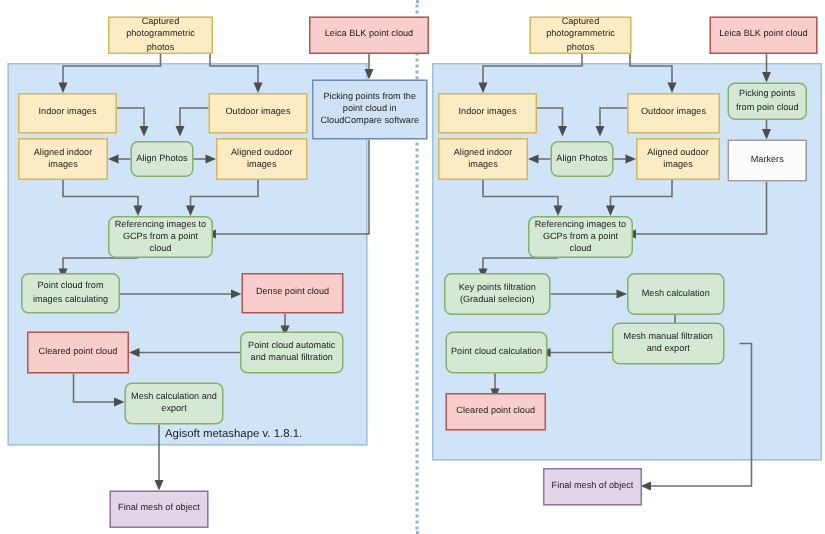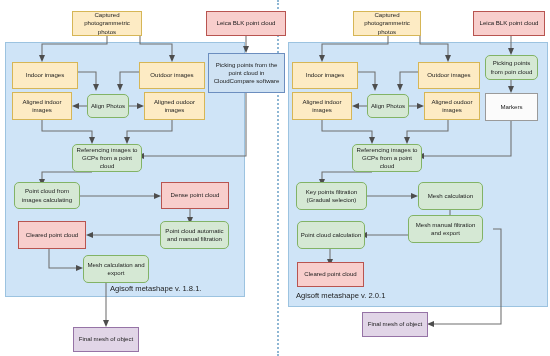--- a/index.html
+++ b/index.html
@@ -197,17 +197,16 @@
   <div class="node green" style="left:296px;top:182px;width:71px;height:28px;">Key points filtration (Gradual selecion)</div>
 
   <div class="node green" style="left:418px;top:182px;width:65px;height:28px;">Mesh calculation</div>
 
   <div class="node green" style="left:297px;top:221px;width:68px;height:28px;">Point cloud calculation</div>
 
   <div class="node green" style="left:408px;top:215px;width:75px;height:28px;">Mesh manual filtration and export</div>
 
   <div class="node red" style="left:297px;top:262px;width:67px;height:25px;">Cleared point cloud</div>
 
-  <div class="plabel" style="left:296px;top:291px;">Agisoft metashape v. 2.0.1</div>
 
   <div class="node purple" style="left:362px;top:312px;width:66px;height:25px;">Final mesh of object</div>
 
 </div>
 
 </body></html>

